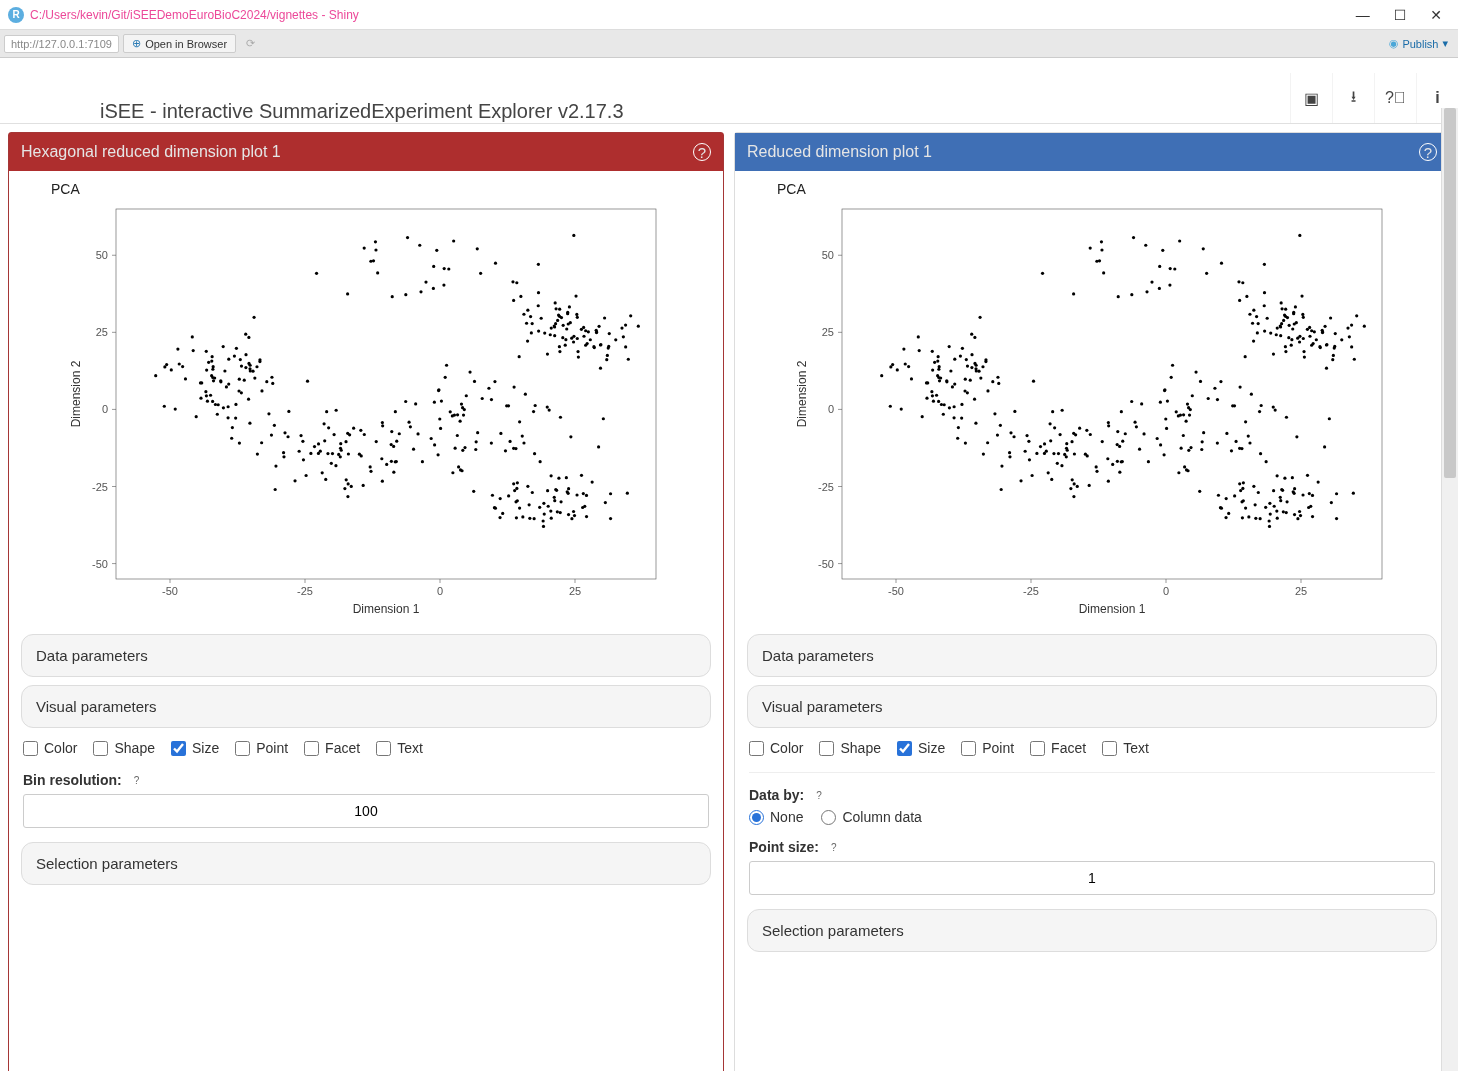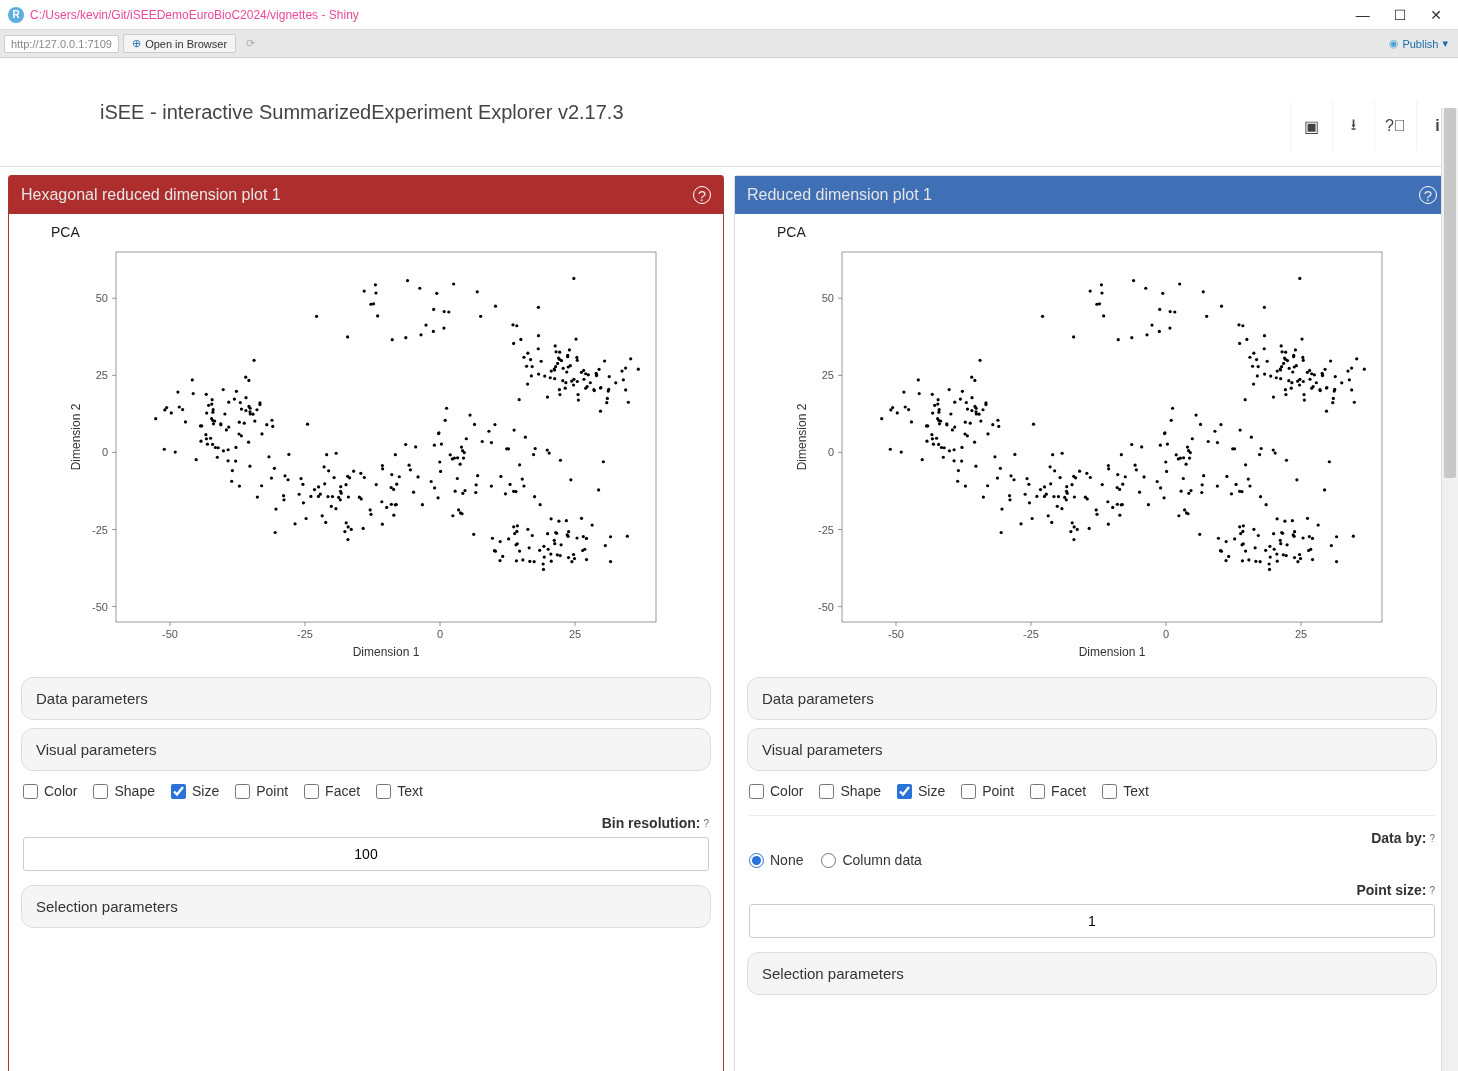--- a/index.html
+++ b/index.html
@@ -12,21 +12,21 @@
 .win-btns span { font-size: 14px; cursor: pointer; }
 
 .toolbar { height: 28px; background: #e8e8e8; border-bottom: 1px solid #ccc; display: flex; align-items: center; padding: 0 4px; font-size: 11px; gap: 4px; }
 .url-box { background: #fff; padding: 2px 6px; border: 1px solid #ccc; color: #888; border-radius: 2px; }
 .tb-btn { background: #f4f4f4; padding: 2px 8px; border: 1px solid #ccc; border-radius: 2px; display: flex; align-items: center; gap: 4px; cursor: pointer; }
 .tb-btn .globe { color: #2a7bb5; font-size: 11px; }
 .spacer { flex: 1; }
 .publish { color: #1a6ca8; display: flex; align-items: center; gap: 4px; cursor: pointer; padding-right: 6px; }
 .reload-icon { color: #aaa; padding: 0 6px; cursor: pointer; }
 
-.app-header { height: 66px; display: flex; align-items: flex-start; border-bottom: 1px solid #e0e0e0; margin-top: 43px; }
+.app-header { height: 66px; display: flex; align-items: flex-end; border-bottom: 1px solid #e0e0e0; }
 .app-title { flex: 1; padding-left: 100px; font-size: 20px; color: #444; }
 .header-icons { display: flex; }
 .header-icons .hicon { width: 42px; height: 50px; display: flex; align-items: center; justify-content: center; border-left: 1px solid #f3f3f3; cursor: pointer; color: #444; font-size: 16px; }
 
 .content { display: flex; gap: 10px; padding: 8px; height: calc(100vh - 108px); overflow-y: auto; }
 .panel { flex: 1; border: 1px solid #ddd; border-radius: 3px; background: #fff; display: flex; flex-direction: column; }
 .panel.red { border: 1px solid #a53636; }
 .panel-header { color: #e5e5e5; padding: 10px 12px; font-size: 16px; display: flex; align-items: center; }
 .panel-header.red { background: #ae2e2e; }
 .panel-header.blue { background: #3f6fb5; }
@@ -36,21 +36,21 @@
 
 .plot-title { font-size: 14px; color: #222; margin-left: 30px; margin-bottom: 2px; }
 .plot-container { position: relative; margin-bottom: 12px; }
 .plot-area { border: none; width: 100%; height: 420px; }
 
 .param-box { background: #f5f5f5; border: 1px solid #ddd; border-radius: 12px; padding: 12px 14px; margin-top: 8px; cursor: pointer; font-size: 15px; color: #333; }
 .param-content { padding: 12px 2px 6px; }
 .checkbox-row { display: flex; gap: 16px; margin-bottom: 16px; flex-wrap: wrap; }
 .checkbox-item { display: flex; align-items: flex-end; gap: 6px; font-size: 14px; cursor: pointer; }
 .checkbox-item input { width: 15px; height: 15px; accent-color: #2872d9; cursor: pointer; }
-.field-label { font-weight: bold; font-size: 14px; margin-bottom: 6px; display: flex; align-items: center; gap: 3px; justify-content: flex-end; }
+.field-label { font-weight: bold; font-size: 14px; margin-bottom: 6px; display: flex; align-items: center; gap: 12px; }
 .field-label sup { font-weight: normal; color: #666; cursor: help; font-size: 10px; }
 .text-input { width: 100%; padding: 8px 10px; border: 1px solid #ccc; border-radius: 3px; font-size: 14px; text-align: center; }
 .radio-row { display: flex; gap: 18px; margin-bottom: 14px; }
 .radio-item { display: flex; align-items: center; gap: 6px; font-size: 14px; cursor: pointer; }
 .radio-item input { width: 15px; height: 15px; accent-color: #2872d9; cursor: pointer; }
 hr.light { border: none; border-top: 1px solid #eee; margin: 6px 0 14px; }
 .scrollbar-fake { position: absolute; right: 0; top: 108px; width: 17px; bottom: 0; background: #f0f0f0; border-left: 1px solid #ddd; }
 .scroll-thumb { position: absolute; left: 2px; right: 2px; top: 0; height: 370px; background: #c8c8c8; border-radius: 2px; }
 </style>
 </head>

